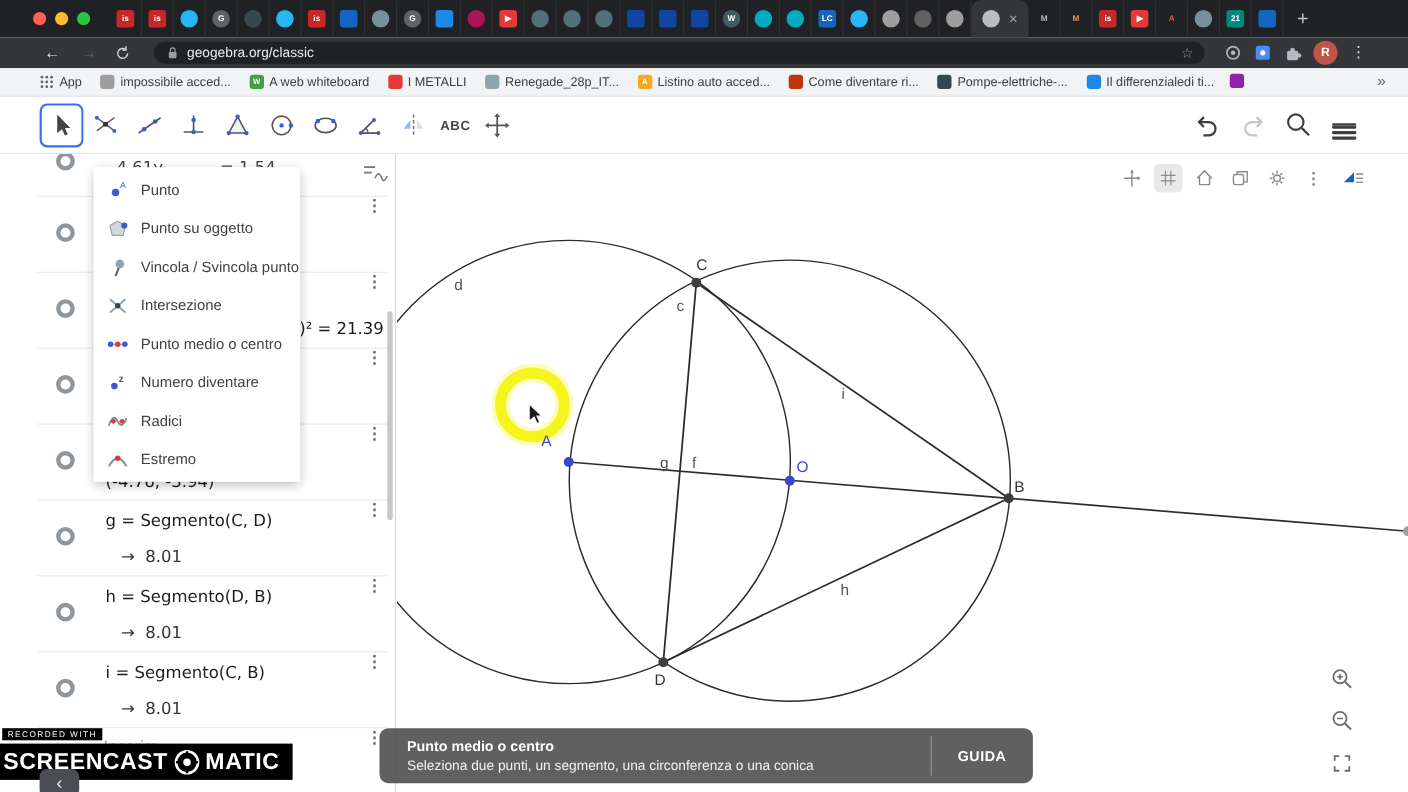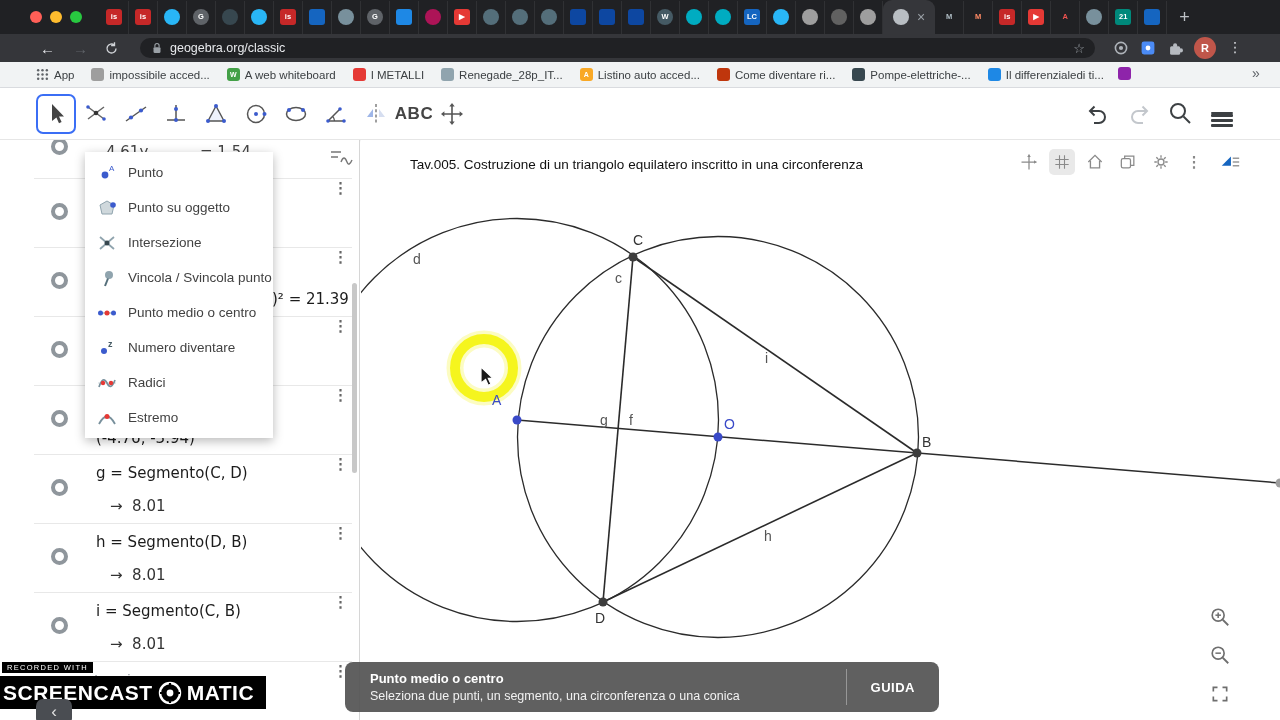--- a/index.html
+++ b/index.html
@@ -36,21 +36,21 @@
 #bookmarks{position:absolute;left:0;top:62px;width:1280px;height:26px;background:#f1f3f4;border-bottom:1px solid #dadce0;display:flex;align-items:center;font-size:11.5px;color:#3c4043}
 .bm{display:flex;align-items:center;gap:5px;margin-left:17px;white-space:nowrap}
 .bmfav{width:13px;height:13px;border-radius:3px;display:flex;align-items:center;justify-content:center;color:#fff;font-size:7px;font-weight:bold}
 #bm-extra{position:absolute;left:1118px;top:5px}
 #bm-chev{position:absolute;left:1252px;top:3px;color:#5f6368;font-size:14px}
 
 
 #ggtoolbar{position:absolute;left:0;top:88px;width:1280px;height:52px;background:#fff;border-bottom:1px solid #e6e6e6;box-shadow:0 1px 2px rgba(0,0,0,.06)}
 .tool{position:absolute;top:6px;width:40px;height:40px;border-radius:7px;display:flex;align-items:center;justify-content:center;background:#fff}
 .tool.selected{border:2px solid #3b6ef5}
-.abc{font-size:17px;font-weight:bold;color:#444;letter-spacing:.5px}
+.abc{font-size:12px;font-weight:bold;color:#444;letter-spacing:.5px}
 .tbright{position:absolute;top:9px;width:32px;height:32px;display:flex;align-items:center;justify-content:center}
 .burger span{display:block;width:22px;height:2.4px;background:#3c4043;margin:2.6px 0;border-radius:1px}
 
 
 #algebra{position:absolute;left:0;top:140px;width:360px;height:580px;background:#fff;border-right:1px solid #d6d6d6;overflow:hidden}
 .sep{position:absolute;left:34px;width:318px;height:1px;background:#e8e8e8}
 .toggle{position:absolute;left:51px;width:17px;height:17px;border-radius:50%;border:4px solid #8f969c;background:#fff}
 .rowdots{position:absolute;left:333px;font-size:15px;color:#666;font-weight:bold;line-height:1.1}
 .algtext{position:absolute;font-family:"DejaVu Sans",sans-serif;font-size:15px;color:#1c1c1c;white-space:pre}
 #alg-style-ico{position:absolute;left:328px;top:6px}
@@ -496,34 +496,34 @@
         <svg width="22" height="22" viewBox="0 0 22 22">
           <path d="M4 8 L11 4 L18 8 L16 17 L6 17 Z" fill="#cfd8dc" stroke="#90a4ae"></path>
           <circle cx="17" cy="8" r="2.8" fill="#3b5bcd"></circle>
         </svg>
       </span>
     <span>Punto su oggetto</span>
   </div>
   <div class="mitem">
     <span class="mico">
         <svg width="22" height="22" viewBox="0 0 22 22">
+          <circle cx="13" cy="8" r="4" fill="#90a4ae"></circle>
+          <path d="M12 11.5 L9 19" stroke="#546e7a" stroke-width="2"></path>
+        </svg>
+      </span>
+    <span>Vincola / Svincola punto</span>
+  </div>
+  <div class="mitem">
+    <span class="mico">
+        <svg width="22" height="22" viewBox="0 0 22 22">
           <path d="M4 5 L18 17 M18 5 L4 17" stroke="#90a4ae" stroke-width="1.8"></path>
           <circle cx="11" cy="11" r="2.5" fill="#37474f"></circle>
         </svg>
       </span>
     <span>Intersezione</span>
-  </div>
-  <div class="mitem">
-    <span class="mico">
-        <svg width="22" height="22" viewBox="0 0 22 22">
-          <circle cx="13" cy="8" r="4" fill="#90a4ae"></circle>
-          <path d="M12 11.5 L9 19" stroke="#546e7a" stroke-width="2"></path>
-        </svg>
-      </span>
-    <span>Vincola / Svincola punto</span>
   </div>
   <div class="mitem">
     <span class="mico">
         <svg width="22" height="22" viewBox="0 0 22 22">
           <path d="M3 11 H19" stroke="#b0bec5" stroke-width="1.5"></path>
           <circle cx="4.5" cy="11" r="2.5" fill="#3b5bcd"></circle>
           <circle cx="17.5" cy="11" r="2.5" fill="#3b5bcd"></circle>
           <circle cx="11" cy="11" r="2.5" fill="#e53935"></circle>
         </svg>
       </span>
@@ -564,21 +564,20 @@
   <svg id="geom" width="919" height="580" viewBox="0 0 919 580">
     <circle cx="156" cy="280" r="201.5" fill="none" stroke="#2b2b2b" stroke-width="1.3"></circle>
     <circle cx="357" cy="297" r="200.5" fill="none" stroke="#2b2b2b" stroke-width="1.3"></circle>
     <line x1="156" y1="280" x2="919" y2="343" stroke="#2b2b2b" stroke-width="1.5"></line>
     <line x1="272" y1="117" x2="242" y2="462" stroke="#2b2b2b" stroke-width="1.6"></line>
     <line x1="272" y1="117" x2="556" y2="313" stroke="#2b2b2b" stroke-width="1.6"></line>
     <line x1="242" y1="462" x2="556" y2="313" stroke="#2b2b2b" stroke-width="1.6"></line>
     <circle cx="123" cy="228" r="29" fill="none" stroke="#f4f40c" stroke-width="17" opacity="0.25"></circle>
     <circle cx="123" cy="228" r="29" fill="none" stroke="#f4f40c" stroke-width="10" opacity="0.9"></circle>
   </svg>
-  <span id="gtitle">Tav.005. Costruzione di un triangolo equilatero inscritto in una circonferenza</span>
   <span>
     
   <span class="gpt" style="left: 156px; top: 280px; background: rgb(57, 73, 200);"></span><span class="gpt" style="left: 357px; top: 297px; background: rgb(57, 73, 200);"></span><span class="gpt" style="left: 272px; top: 117px; background: rgb(61, 61, 61);"></span><span class="gpt" style="left: 242px; top: 462px; background: rgb(61, 61, 61);"></span><span class="gpt" style="left: 556px; top: 313px; background: rgb(61, 61, 61);"></span><span class="gpt" style="left: 919px; top: 343px; background: rgb(158, 158, 158);"></span></span>
   <span>
     
   <span class="glabel" style="left: 131px; top: 252px; color: rgb(57, 73, 200);">A</span><span class="glabel" style="left: 363px; top: 276px; color: rgb(57, 73, 200);">O</span><span class="glabel" style="left: 272px; top: 92px; color: rgb(51, 51, 51);">C</span><span class="glabel" style="left: 234px; top: 470px; color: rgb(51, 51, 51);">D</span><span class="glabel" style="left: 561px; top: 294px; color: rgb(51, 51, 51);">B</span><span class="glabel" style="left: 254px; top: 130px; color: rgb(85, 85, 85);">c</span><span class="glabel" style="left: 52px; top: 111px; color: rgb(85, 85, 85);">d</span><span class="glabel" style="left: 239px; top: 272px; color: rgb(85, 85, 85);">g</span><span class="glabel" style="left: 268px; top: 272px; color: rgb(85, 85, 85);">f</span><span class="glabel" style="left: 403px; top: 388px; color: rgb(85, 85, 85);">h</span><span class="glabel" style="left: 404px; top: 210px; color: rgb(85, 85, 85);">i</span></span>
   <span id="gcursor">
     <svg width="16" height="22" viewBox="0 0 16 22">
         <path d="M1 1 L1 17 L5.6 13.4 L8.2 19.2 L10.9 18 L8.3 12.4 L13 12.4 Z" fill="#1a1a1a" stroke="#fff" stroke-width="1.2"></path>
       </svg>

